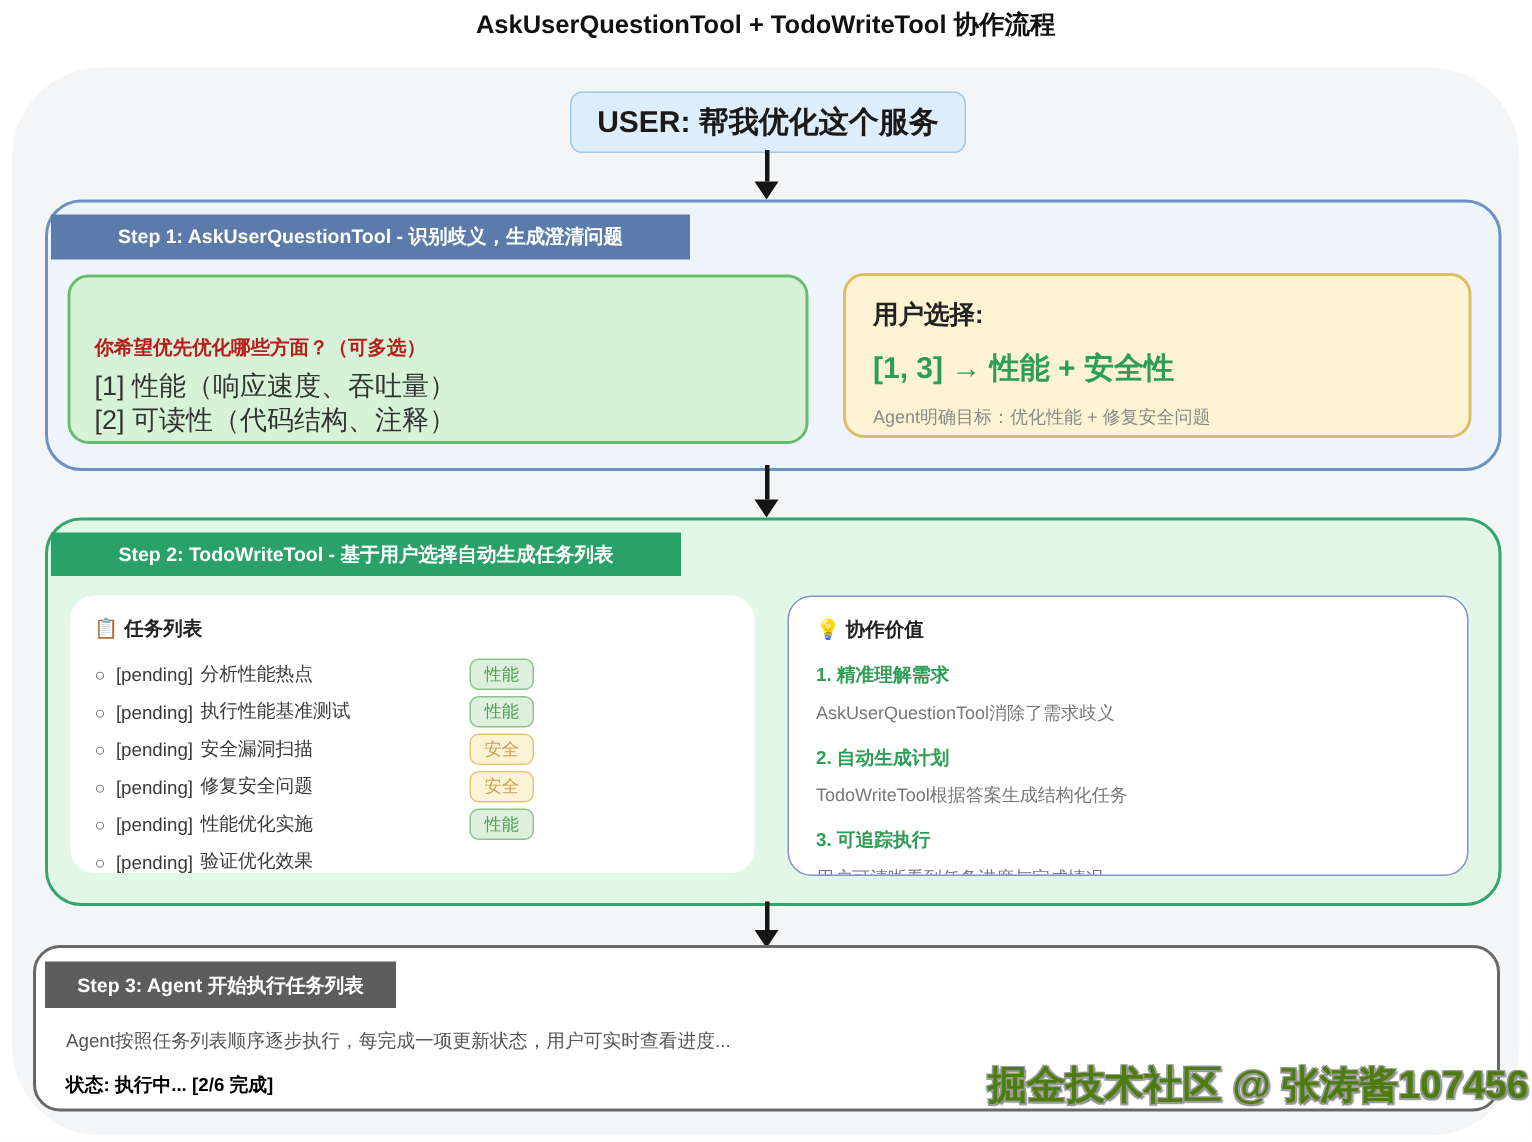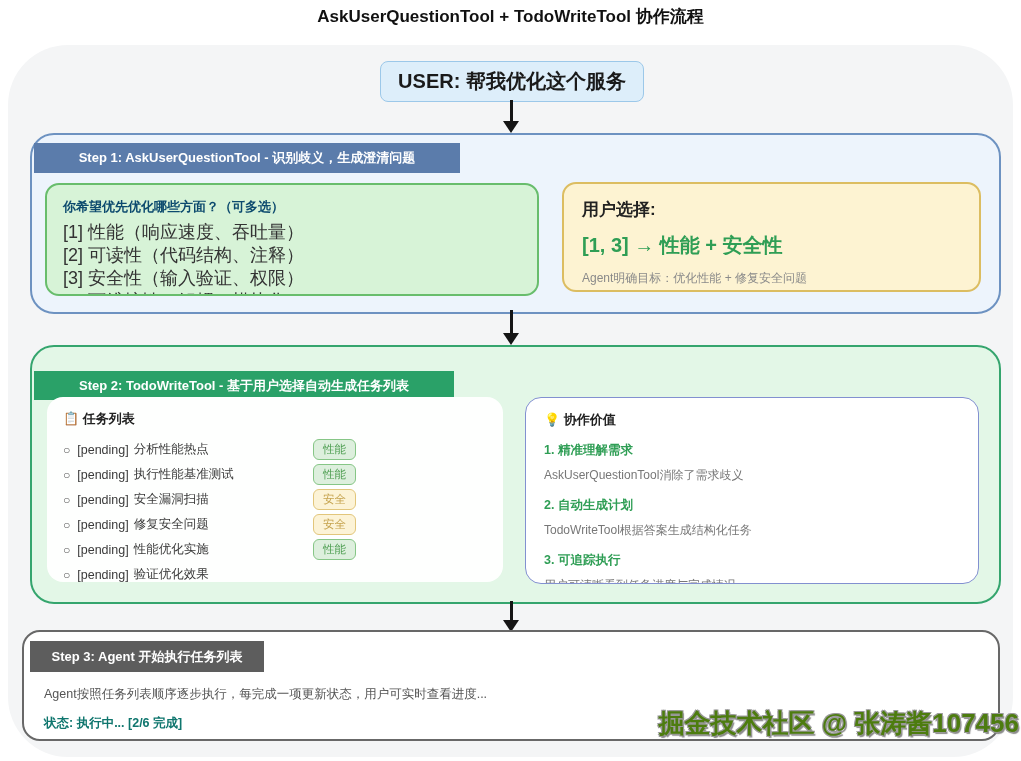--- a/index.html
+++ b/index.html
@@ -23,27 +23,27 @@
   .arrow2{left:495px;top:265px;height:35px;}
   .arrow3{left:495px;top:556px;height:31px;}
   
   .step{position:absolute;border-radius:24px;}
   .step1{left:22px;top:88px;width:967px;height:177px;background:#edf4fc;border:2px solid #6d92c1;}
   .step2{left:22px;top:300px;width:967px;height:255px;background:#e3f7e7;border:2px solid #35a56e;}
   .step3{left:14px;top:585px;width:974px;height:107px;background:#ffffff;border:2.5px solid #686868;border-radius:18px;}
   .step-header{position:absolute;color:#fff;font-weight:700;font-size:13px;
                display:flex;align-items:center;justify-content:center;}
   .s1-header{left:2px;top:8px;width:426px;height:30px;background:#5b7cab;}
-  .s2-header{left:2px;top:24px;width:420px;height:29px;background:#2aa168;}
+  .s2-header{left:2px;top:8px;width:420px;height:29px;background:#2aa168;}
   .s3-header{left:6px;top:9px;width:234px;height:31px;background:#5d5d5d;}
   
   .question-box{position:absolute;left:13px;top:48px;width:494px;height:113px;
                 background:#d7f3d7;border:2px solid #68bd6c;border-radius:14px;
                 padding:13px 16px;box-sizing:border-box;overflow:hidden;}
-  .qb-title{font-size:13px;font-weight:700;color:#0c4a6e;line-height:18px;}
+  .qb-title{font-size:13px;font-weight:700;color:#b91c1c;line-height:18px;margin-top:25px;}
   .qb-option{font-size:18px;color:#333;line-height:23px;}
   .qb-options{margin-top:5px;}
   .answer-box{position:absolute;left:530px;top:47px;width:419px;height:110px;
               background:#fdf3d2;border:2px solid #dcbd61;border-radius:14px;
               padding:14px 18px;box-sizing:border-box;overflow:hidden;}
   .ab-title{font-size:17px;font-weight:700;color:#222;}
   .ab-selection{margin-top:11px;font-size:20px;font-weight:700;color:#2f9e55;}
   .ab-note{margin-top:11px;font-size:12px;color:#8a8a8a;}
   
   .todo-card{position:absolute;left:15px;top:50px;width:456px;height:185px;
@@ -58,21 +58,21 @@
   .tag.perf{background:#ddefdd;border:1.5px solid #86c686;color:#4d9e50;}
   .tag.sec{background:#fcf3d6;border:1.5px solid #e2c67b;color:#c5a34e;}
   .value-box{position:absolute;left:493px;top:50px;width:454px;height:187px;
              background:#ffffff;border:1.5px solid #8290d0;border-radius:16px;
              padding:13px 18px;box-sizing:border-box;overflow:hidden;}
   .vb-title{font-size:13px;font-weight:700;color:#222;line-height:18px;}
   .vp-heading{margin-top:13px;font-size:12.5px;font-weight:700;color:#2f9e55;}
   .vp-desc{margin-top:8px;font-size:12px;color:#777;}
   
   .s3-body{position:absolute;left:20px;top:54px;font-size:12.5px;color:#555;}
-  .s3-status{position:absolute;left:20px;top:83px;font-size:12.5px;font-weight:700;color:#0f766e;}
+  .s3-status{position:absolute;left:20px;top:83px;font-size:12.5px;font-weight:700;color:#000000;}
   
   .watermark{position:absolute;right:2px;top:706px;font-size:26px;font-weight:700;
              font-family:Liberation Sans, sans-serif;color:#4d7c0f;
              text-shadow:-1px -1px 0 #9a9a9a,1px -1px 0 #9a9a9a,-1px 1px 0 #9a9a9a,1.5px 1.5px 1px #8a8a8a;
              white-space:nowrap;}
 </style>
 </head>
 <body>
 
 <div class="canvas">

